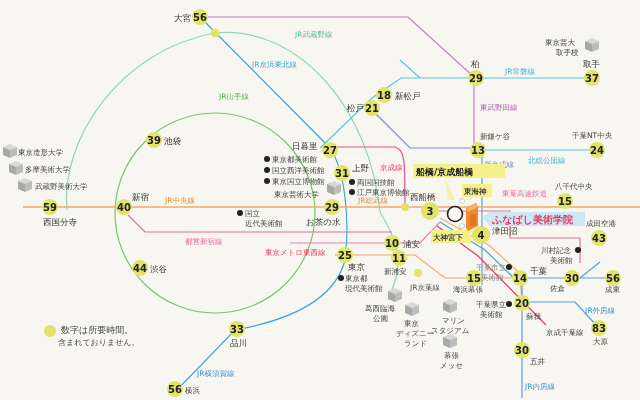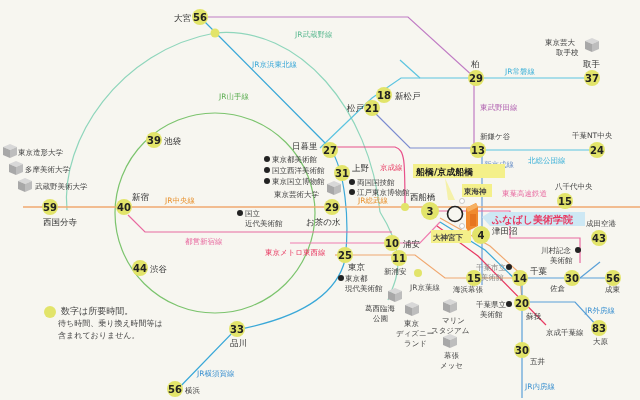--- a/index.html
+++ b/index.html
@@ -5,21 +5,21 @@
   html,body{margin:0;padding:0;background:#f7f6f0;}
   body{width:640px;height:400px;overflow:hidden;position:relative;font-family:"DejaVu Sans",sans-serif;}
   svg{position:absolute;left:0;top:0;}
   .st{font-family:"DejaVu Sans",sans-serif;font-size:8.5px;fill:#333;}
   .st-sm{font-family:"DejaVu Sans",sans-serif;font-size:7.5px;fill:#444;}
   .num{font-family:"DejaVu Sans",sans-serif;font-size:10px;font-weight:bold;fill:#222;text-anchor:middle;dominant-baseline:central;}
   .ln{font-family:"DejaVu Sans",sans-serif;font-size:7.5px;}
   .badge{fill:#e2e46a;}
   .hl{font-family:"DejaVu Sans",sans-serif;font-size:9px;font-weight:bold;fill:#222;}
   .dest{font-family:"DejaVu Sans",sans-serif;font-size:10px;font-weight:bold;fill:#e83a62;}
-  .legend{position:absolute;left:46px;top:306px;font-family:Liberation Mono, monospace;font-size:8px;color:#444;line-height:12px;}
+  .legend{position:absolute;left:46px;top:324px;font-family:Liberation Sans, sans-serif;font-size:8px;color:#444;line-height:12px;}
   .legend .dot{display:inline-block;width:12px;height:12px;border-radius:50%;background:#e2e46a;vertical-align:middle;margin-right:3px;position:relative;left:-2px;}
   .legend .l1{font-size:9px;}
   .legend .note{padding-left:12px;}
 </style>
 </head>
 <body>
 
 <svg width="640" height="400" viewBox="0 0 640 400">
 
   <g fill="none" stroke-width="1.2">
@@ -369,15 +369,14 @@
     <text class="st-sm" x="480" y="317">美術館</text>
 
     <circle cx="578" cy="250" r="3" fill="#222"></circle>
     <text class="st-sm" x="541" y="253">川村記念</text>
     <text class="st-sm" x="550" y="263">美術館</text>
   </g>
 </svg>
 
 <div class="legend">
   <div class="l1"><span class="dot"></span><span>数字は所要時間。</span></div>
-  <div class="note">待ち時間、乗り換え時間等は</div>
   <div class="note">含まれておりません。</div>
 </div>
 
 </body></html>

